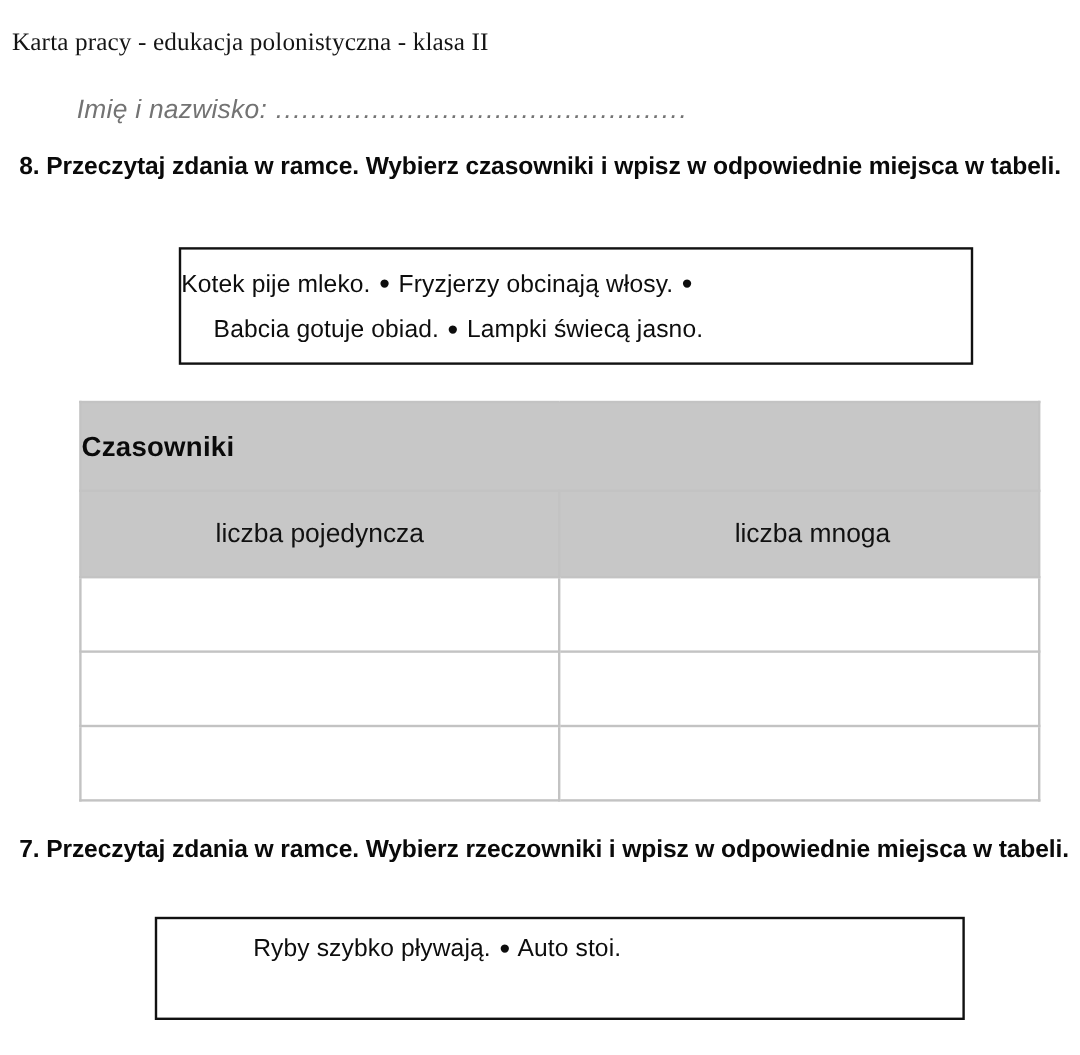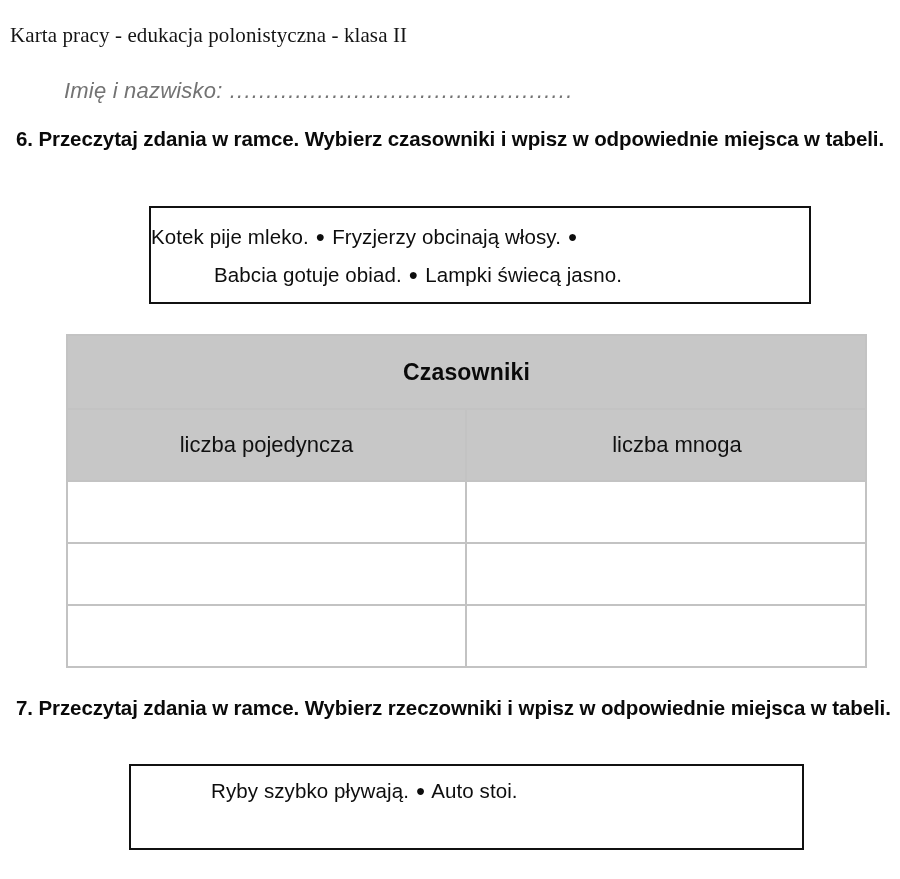--- a/index.html
+++ b/index.html
@@ -90,21 +90,21 @@
     padding-top: 6px;
   }
   .sentence-row {
     font-size: 20.5px;
     line-height: 38px;
     color: #0d0d0d;
     white-space: nowrap;
     letter-spacing: 0.1px;
   }
   #sentence-box-1 .sentence-row.row-1 { }
-  #sentence-box-1 .sentence-row.row-2 { padding-left: 27px; margin-left: 36px; }
+  #sentence-box-1 .sentence-row.row-2 { padding-left: 27px; }
   #sentence-box-2 .sentence-row.row-1 { padding-left: 22px; }
   #sentence-box-2 .sentence-row.row-2 { padding-left: 80px; }
   .bullet-sep {
     font-size: 16px;
     vertical-align: 2px;
     padding: 0 1px;
   }
 
   
   .verb-table {
@@ -119,21 +119,20 @@
     border: 2px solid #c3c3c3;
     padding: 0;
     box-sizing: border-box;
   }
   .verb-table .col-left  { width: 399px; }
   .verb-table .col-right { width: 400px; }
 
   .th-main {
     background: #c7c7c7;
     height: 74px;
-    text-align: center;
     vertical-align: middle;
     font-size: 23px;
     font-weight: 700;
     color: #0a0a0a;
     letter-spacing: 0.2px;
   }
   .th-sub {
     background: #c7c7c7;
     height: 72px;
     text-align: center;
@@ -150,21 +149,21 @@
 </style>
 </head>
 <body>
 
 <div class="sheet-title">Karta pracy - edukacja polonistyczna - klasa II</div>
 
 <div class="name-line">
   <span>Imię i nazwisko:</span><span class="dots"> ...............................................</span>
 </div>
 
-<div class="task" id="task-1">6. Przeczytaj zdania w ramce. Wybierz czasowniki i wpisz w odpowiednie miejsca w tabeli.</div>
+<div class="task" id="task-1">8. Przeczytaj zdania w ramce. Wybierz czasowniki i wpisz w odpowiednie miejsca w tabeli.</div>
 
 <div class="sentence-box" id="sentence-box-1">
   <div class="sentence-row row-1">
     <span>Kotek pije mleko.</span>
     <span class="bullet-sep">●</span>
     <span>Fryzjerzy obcinają włosy.</span>
     <span class="bullet-sep">●</span>
   </div>
   <div class="sentence-row row-2">
     <span>Babcia gotuje obiad.</span>

